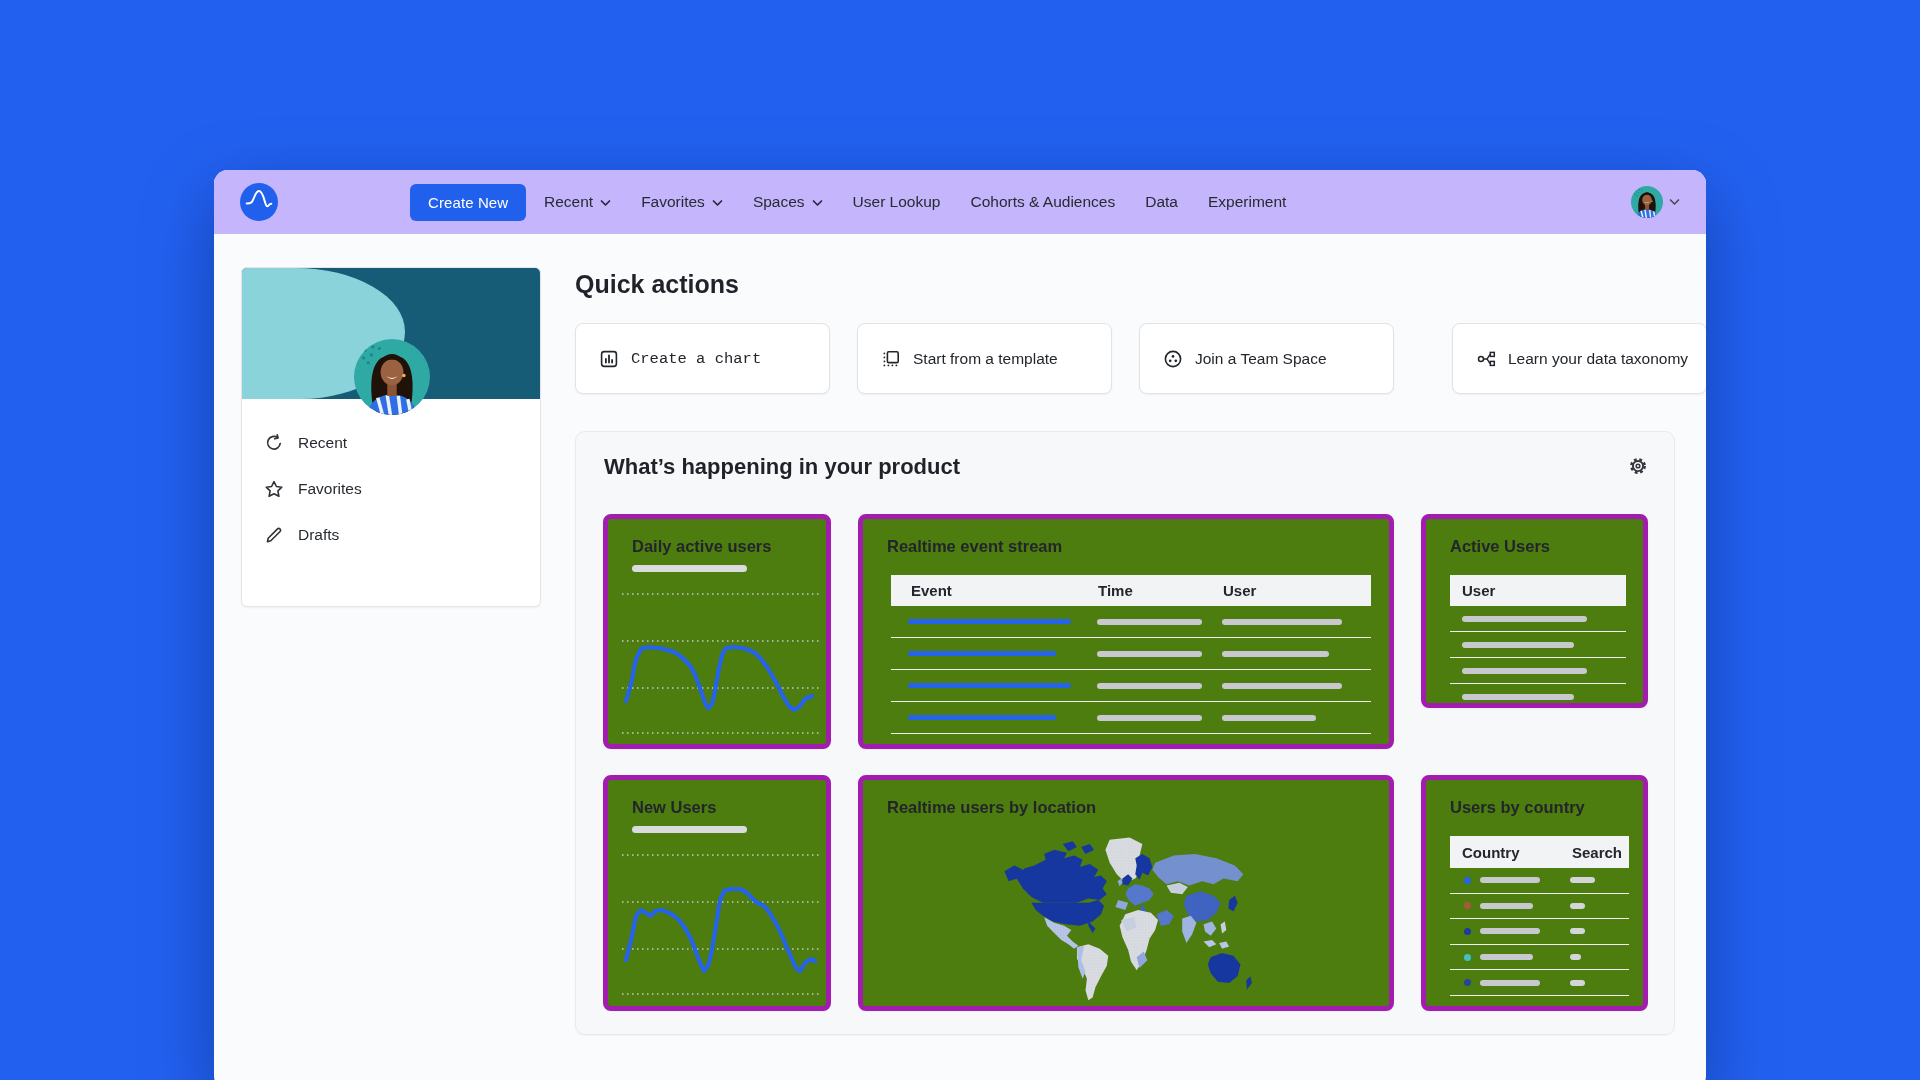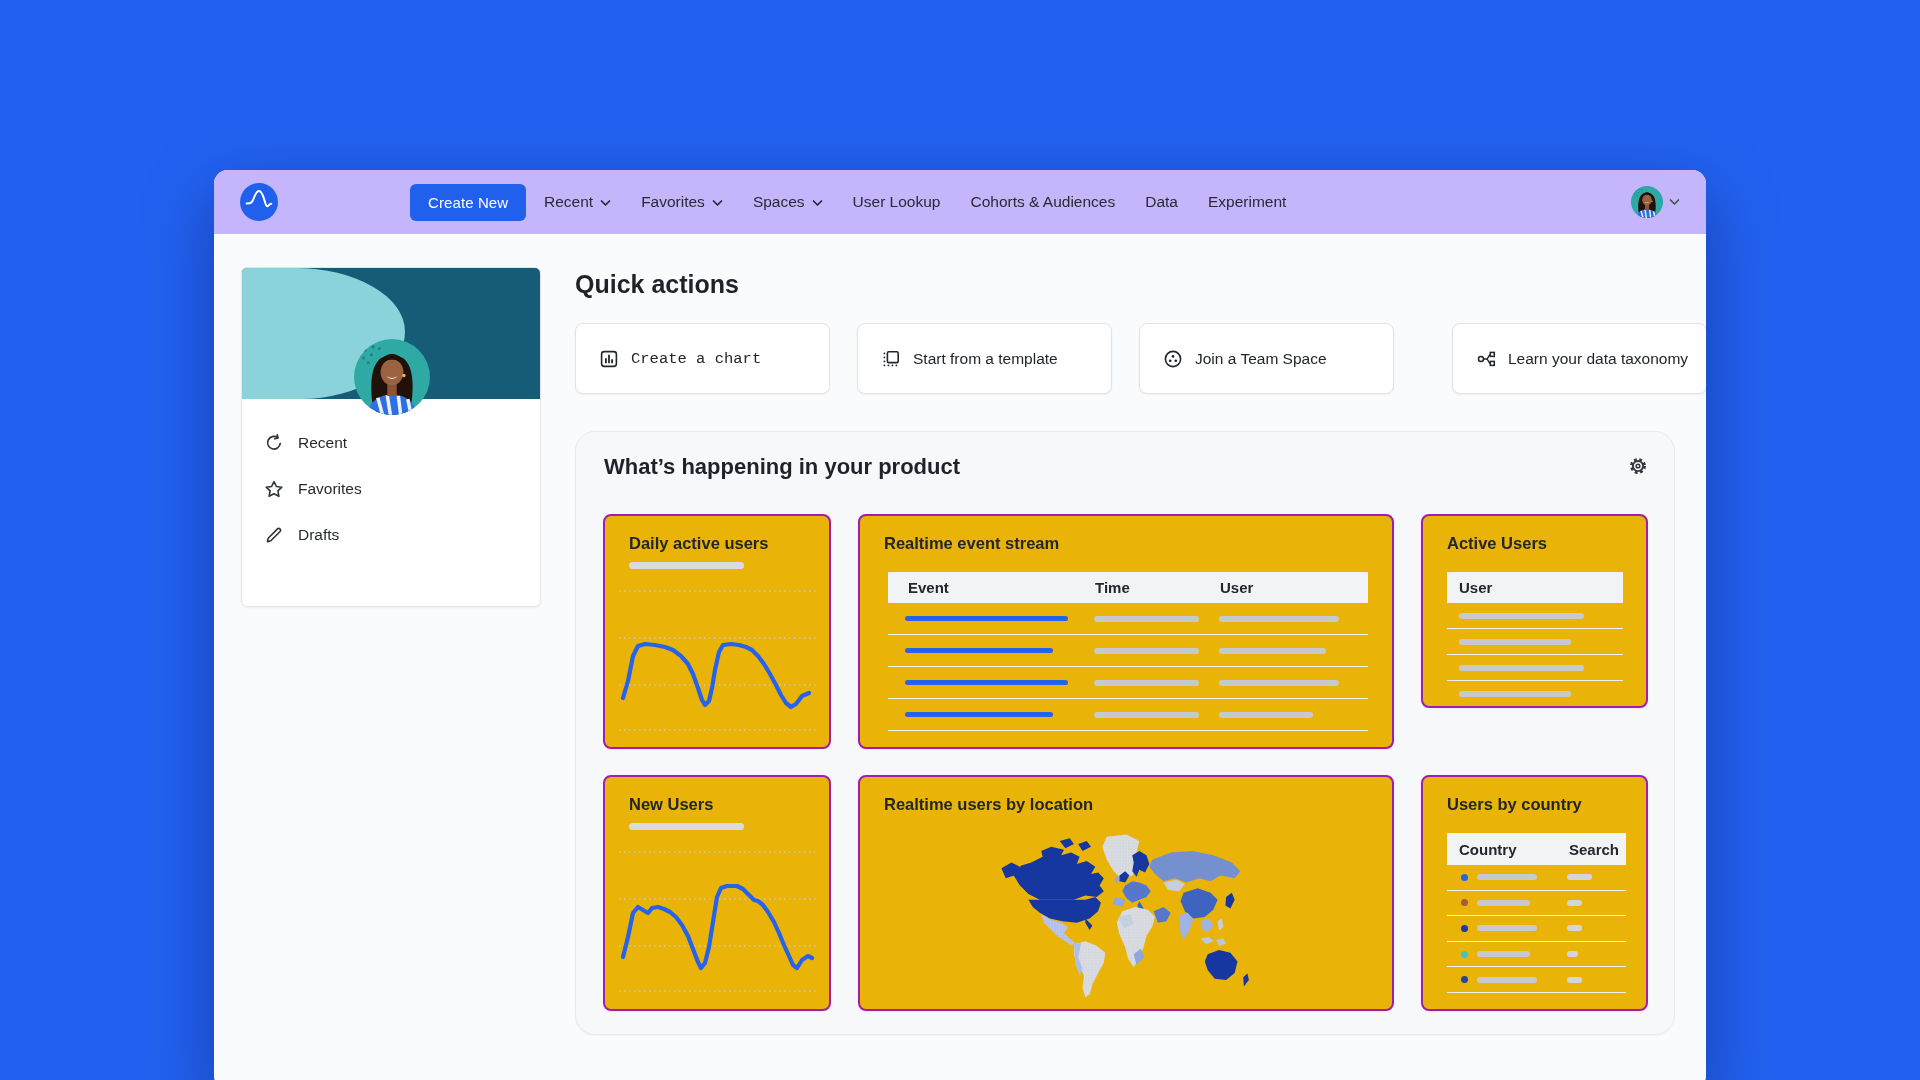--- a/index.html
+++ b/index.html
@@ -64,28 +64,28 @@
     position:absolute; top:153px; width:255px; height:71px; background:#fff;
     border:1px solid #E2E3E6; border-radius:8px; box-shadow:0 1px 2px rgba(16,24,40,.05);
     display:flex; align-items:center; padding-left:23px; gap:12px; cursor:pointer;
   }
   .qa-card .icon { display:inline-flex; width:20px; height:20px; color:#22262B; flex:none; }
   .qa-card .lbl { font-size:15.5px; color:#22262B; white-space:nowrap; }
 
   
   .panel {
     position:absolute; left:361px; top:261px; width:1100px; height:604px;
-    background:#F7F8F9; border:1px solid #E9EAEC; border-radius:20px;
+    background:#F7F8F9; border:1px solid #E9EAEC; border-radius:10px;
     box-shadow:0 1px 2px rgba(16,24,40,.04);
   }
   .panel-title { position:absolute; left:28px; top:22px; font-size:22px; font-weight:bold; color:#1F2329; }
   .panel-gear { position:absolute; right:26px; top:24px; width:20px; height:20px; color:#33373D; cursor:pointer; }
 
   .wcard {
-    position:absolute; background:#eab308; border:2px solid #a21caf; border-radius:8px;
+    position:absolute; background:#4d7c0f; border:5px solid #a21caf; border-radius:8px;
     box-shadow:0 1px 2px rgba(16,24,40,.04); overflow:hidden;
   }
   .wcard .wtitle { position:absolute; left:24px; top:18px; font-size:16.5px; font-weight:bold; color:#22262B; }
   #card-daily   { left:27px;  top:82px;  width:228px; height:235px; }
   #card-stream  { left:282px; top:82px;  width:536px; height:235px; }
   #card-active  { left:845px; top:82px;  width:227px; height:194px; }
   #card-new     { left:27px;  top:343px; width:228px; height:236px; }
   #card-map     { left:282px; top:343px; width:536px; height:236px; }
   #card-country { left:845px; top:343px; width:227px; height:236px;padding-left:38px; }
 

